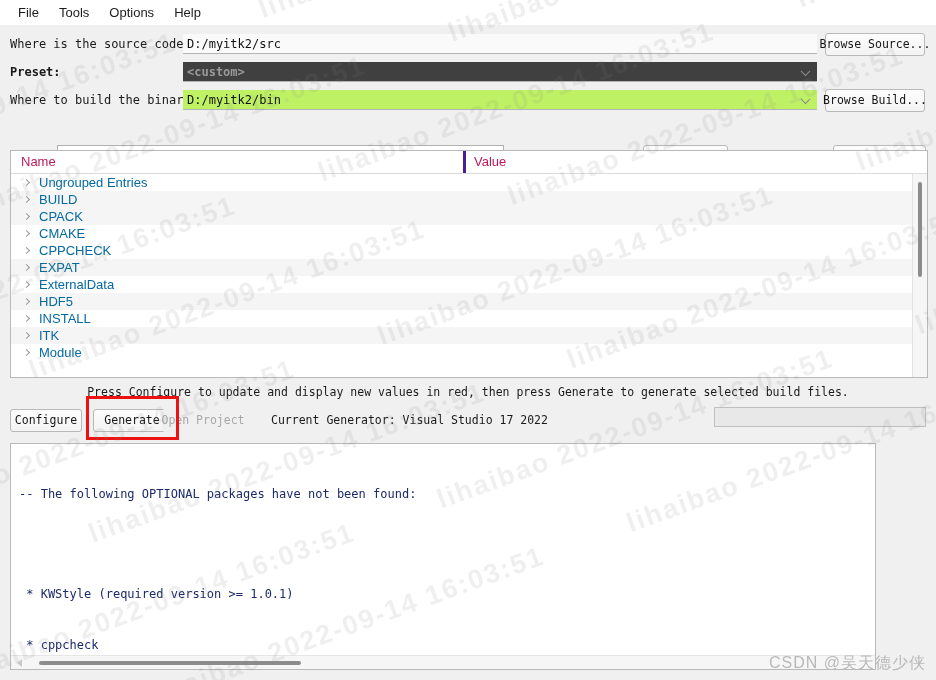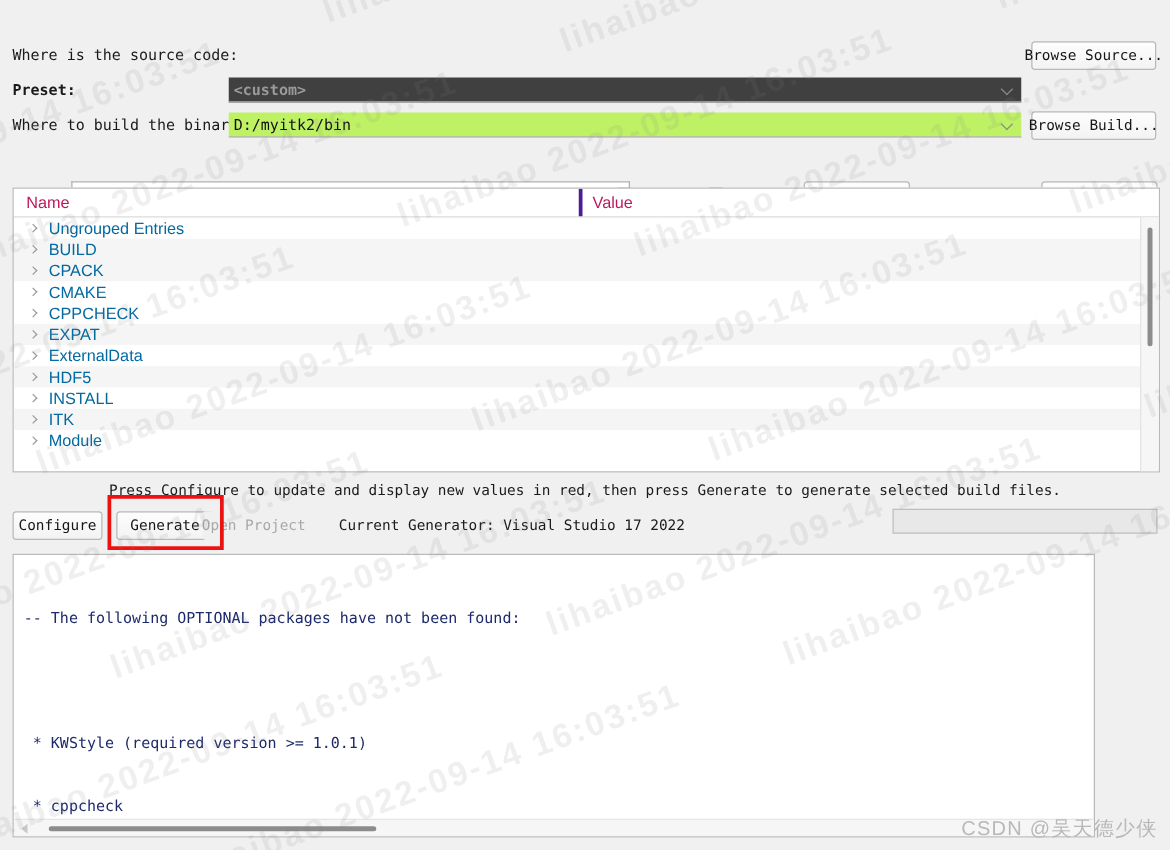--- a/index.html
+++ b/index.html
@@ -306,25 +306,32 @@
     color: #b8b8b8;
     z-index: 60;
     letter-spacing: 1px;
   }
 </style>
 </head>
 <body>
 
 <div id="app">
 
+  <div id="menubar">
+    <div class="menu-item">File</div>
+    <div class="menu-item">Tools</div>
+    <div class="menu-item">Options</div>
+    <div class="menu-item">Help</div>
+  </div>
 
   <div id="topform">
 
     <div class="frow" style="top:8px; height:22px;">
       <div class="flabel" style="position:absolute; left:10px;">Where is the source code:</div>
+      <div class="finput" style="position:absolute; left:183px; width:634px;">D:/myitk2/src</div>
       <div class="btn" style="position:absolute; left:825px; width:100px;">Browse Source...</div>
     </div>
 
     <div class="frow" style="top:36px; height:22px;font-weight:bold;">
       <div class="flabel" style="position:absolute; left:10px;">Preset:</div>
       <div class="finput combo placeholderish" style="position:absolute; left:183px; width:634px;">
         <span>&lt;custom&gt;</span>
         <span class="chev"></span>
       </div>
     </div>

